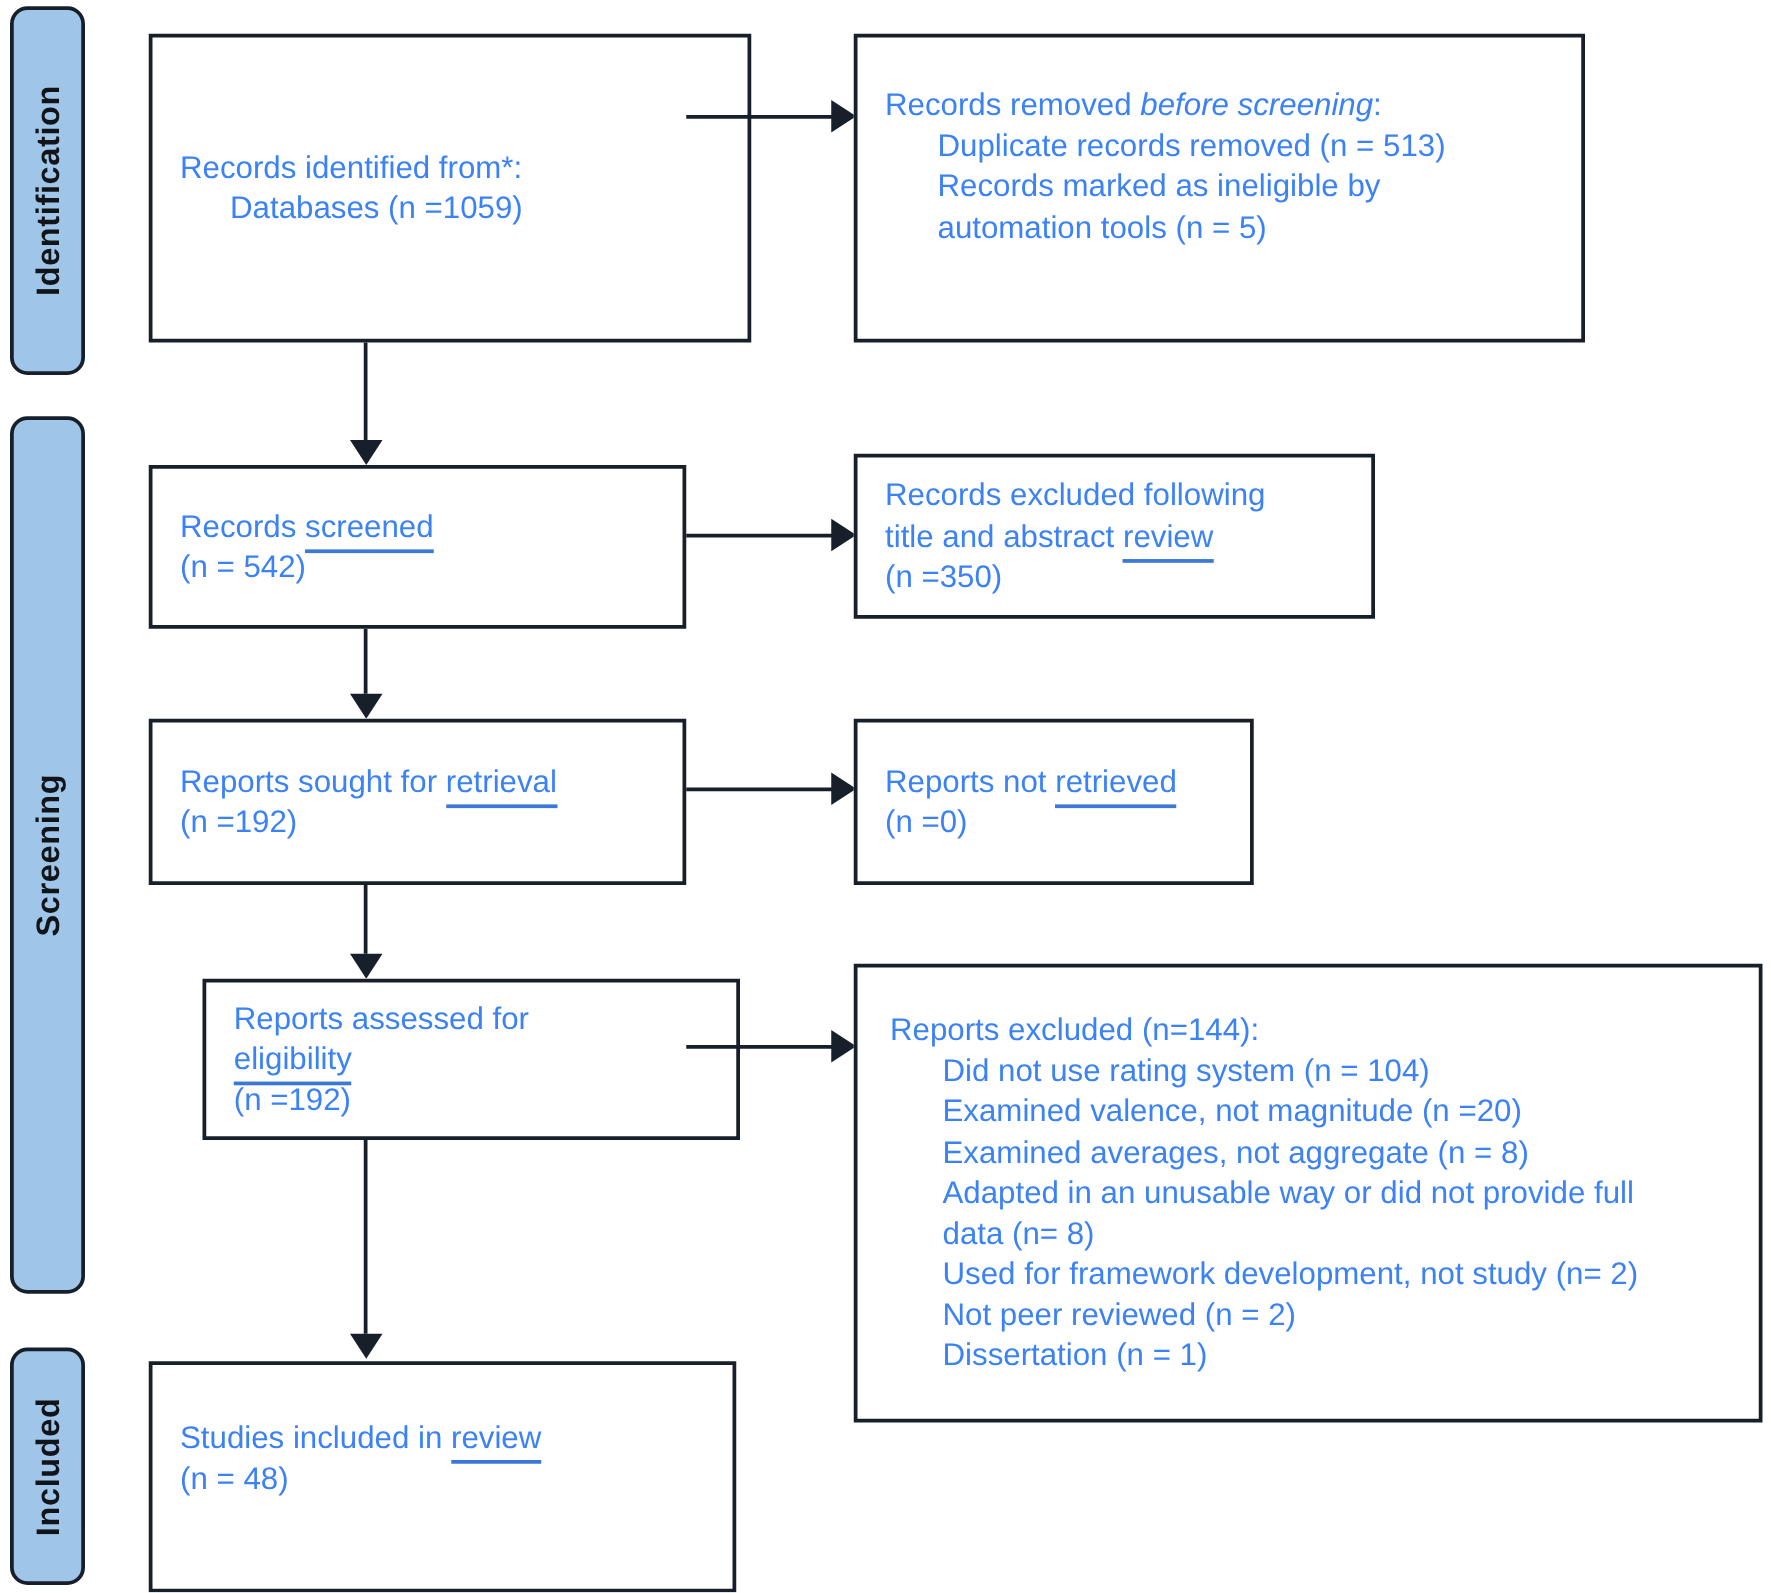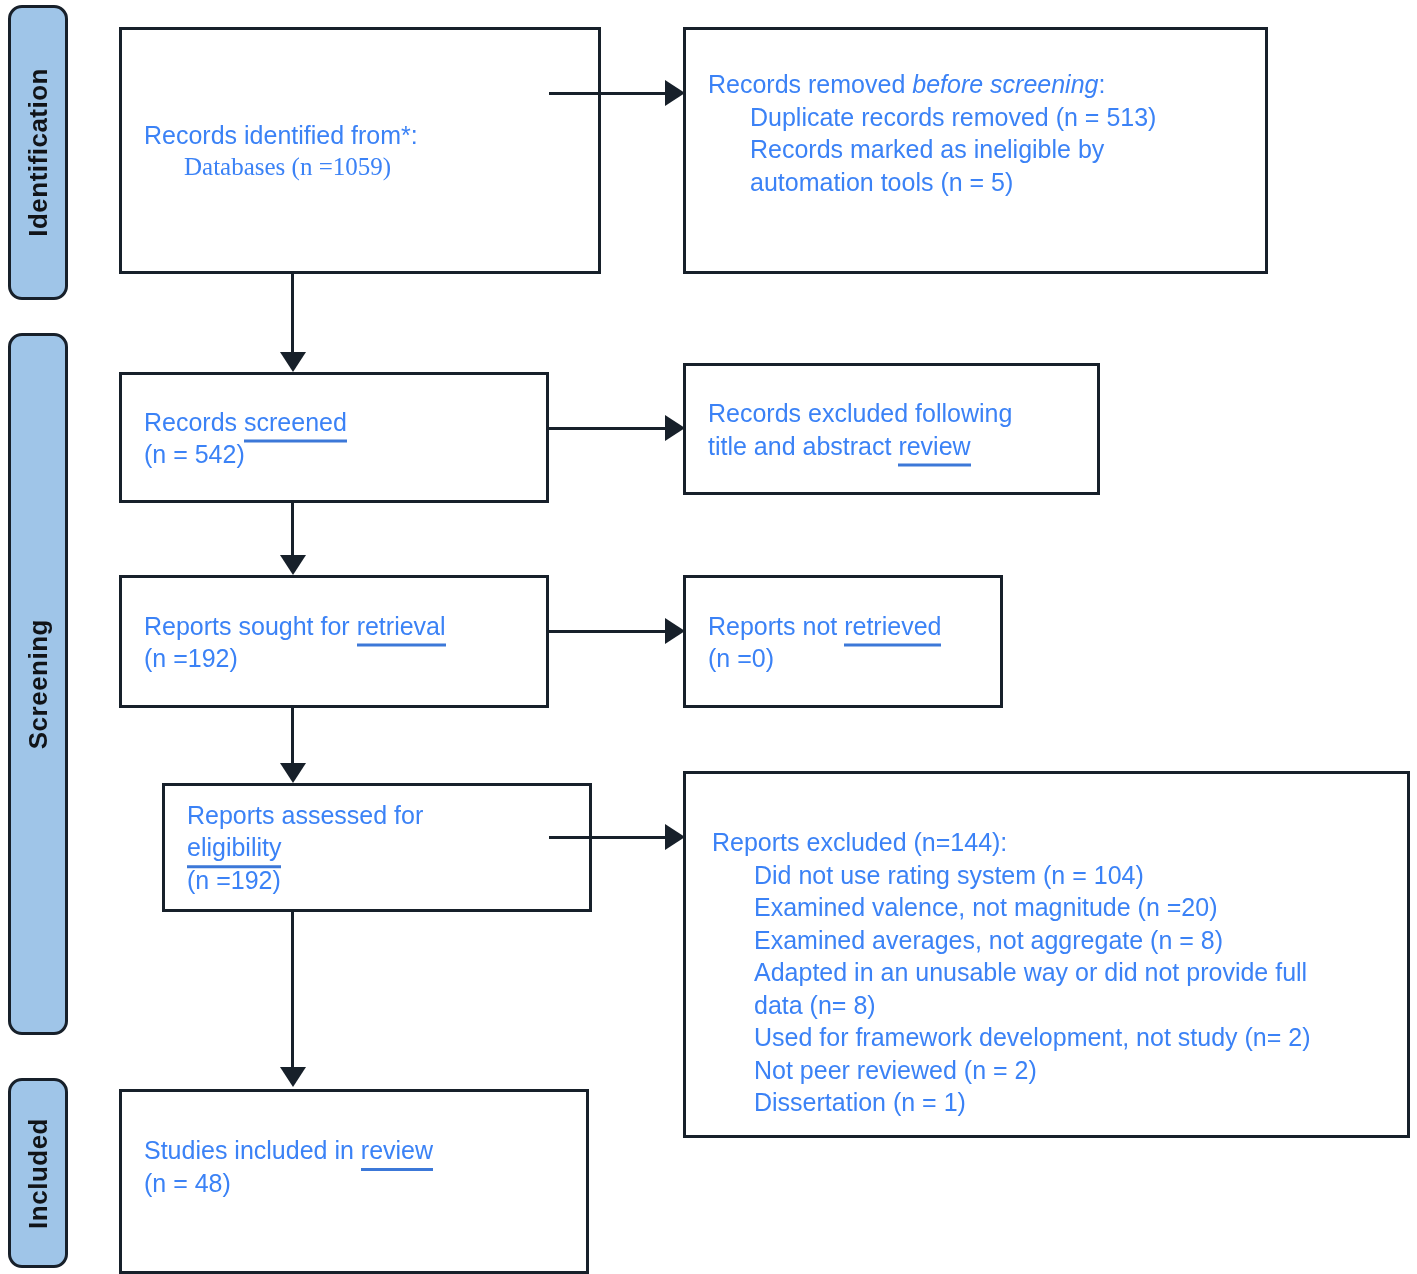--- a/index.html
+++ b/index.html
@@ -56,21 +56,21 @@
   }
   .box .box-body.center-v {
     top: 50%;
     transform: translateY(-50%);
   }
   .line {
     display: block;
     white-space: nowrap;
   }
   .line.indent { padding-left: 42px; }
-  .line.indent-sm { padding-left: 40px; font-family: Liberation Serif, serif; }
+  .line.indent-sm { padding-left: 40px; }
   .ital { font-style: italic; }
 
   
   .sp {
     position: relative;
     text-decoration-color: #111418;
     text-decoration-thickness: 2px;
     text-underline-offset: 2px;
   }
   .sp::after {
@@ -157,20 +157,21 @@
     </div>
   </div>
 
   <div class="conn-h" style="left:549px; top:427px; width:118px;"></div>
   <div class="arrow-right" style="left:665px; top:415px;"></div>
 
   <div class="box" style="left:683px; top:363px; width:417px; height:132px;">
     <div class="box-body center-v">
       <span class="line">Records excluded following</span>
       <span class="line"><span>title and abstract </span><span class="sp">review</span></span>
+      <span class="line">(n =350)</span>
     </div>
   </div>
 
   <div class="conn-v" style="left:291px; top:503px; height:52px;"></div>
   <div class="arrow-down" style="left:280px; top:555px;"></div>
 
   <div class="box" style="left:119px; top:575px; width:430px; height:133px;">
     <div class="box-body center-v">
       <span class="line"><span>Reports sought for </span><span class="sp">retrieval</span></span>
       <span class="line">(n =192)</span>
@@ -195,21 +196,21 @@
       <span class="line">Reports assessed for</span>
       <span class="line"><span class="sp">eligibility</span></span>
       <span class="line">(n =192)</span>
     </div>
   </div>
 
   <div class="conn-h" style="left:549px; top:836px; width:118px;"></div>
   <div class="arrow-right" style="left:665px; top:824px;"></div>
 
   <div class="box" style="left:683px; top:771px; width:727px; height:367px;">
-    <div class="box-body" style="top:52px; left:26px;">
+    <div class="box-body" style="top:34px; left:26px;">
       <span class="line">Reports excluded (n=144):</span>
       <span class="line indent">Did not use rating system (n = 104)</span>
       <span class="line indent">Examined valence, not magnitude (n =20)</span>
       <span class="line indent">Examined averages, not aggregate (n = 8)</span>
       <span class="line indent">Adapted in an unusable way or did not provide full</span>
       <span class="line indent">data (n= 8)</span>
       <span class="line indent">Used for framework development, not study (n= 2)</span>
       <span class="line indent">Not peer reviewed (n = 2)</span>
       <span class="line indent">Dissertation (n = 1)</span>
     </div>

